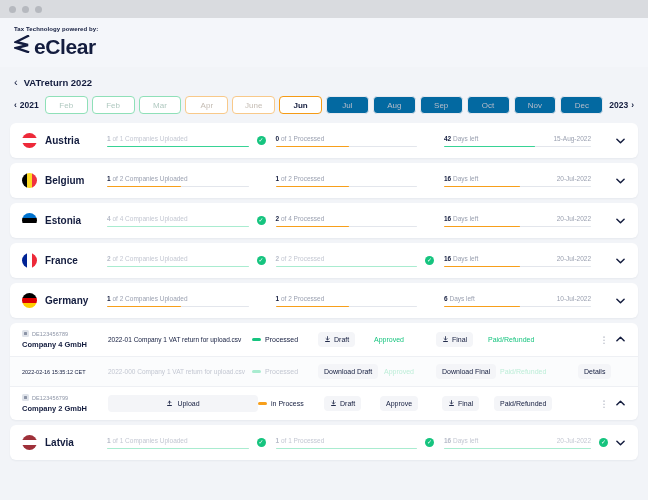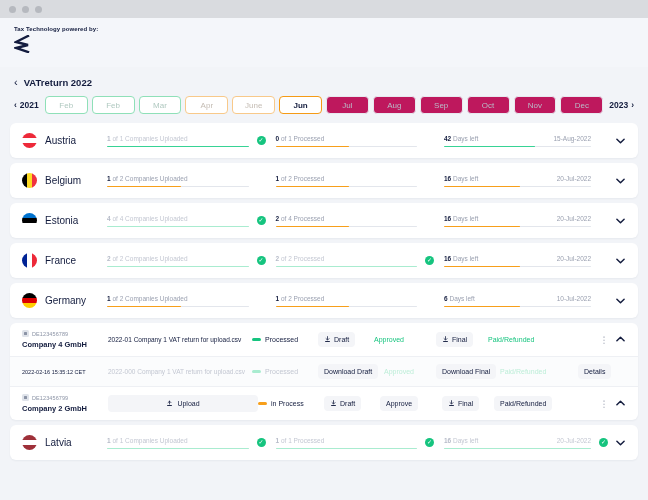--- a/index.html
+++ b/index.html
@@ -74,21 +74,21 @@
     font-size: 8.5px; font-weight: bold; color: #131c3e;
     background: transparent; border: none;
     padding: 4px 2px;
     white-space: nowrap;
     cursor: pointer;
   }
   .monthbtn {
     flex: 1 1 0;
     height: 18px;
     border-radius: 4px;
-    background: #be185d;
+    background: #0369a1;
     border: 1px solid #e7e9ef;
     font-size: 8px;
     color: #b9bdc9;
     display: flex; align-items: center; justify-content: center;
     cursor: pointer;
     font-family: "Liberation Sans", sans-serif;
   }
   .monthbtn.done   { border-color: #8fe0b8; color: #b0c9c0; background: #ffffff; }
   .monthbtn.warn   { border-color: #f8c98a; color: #c4bcb3; background: #ffffff; }
   .monthbtn.active { border: 1.5px solid #f59b16; color: #131c3e; font-weight: bold; background: #ffffff; }
@@ -104,21 +104,21 @@
     display: flex; align-items: center;
     height: 35px;
     padding: 0 10px 0 12px;
   }
   .flag { width: 15px; height: 15px; border-radius: 50%; overflow: hidden; flex: 0 0 auto; position: relative; }
   .flag i { display: block; width: 100%; }
   .flag.h3 i { height: 33.34%; }
   .flag.v3 { display: flex; }
   .flag.v3 i { height: 100%; width: 33.34%; }
   .country-name {
-    font-size: 10px; font-weight: normal; color: #131c3e;
+    font-size: 10px; font-weight: bold; color: #131c3e;
     margin-left: 8px; width: 62px; flex: 0 0 auto;
   }
 
   .metric { flex: 1 1 0; padding-right: 14px; position: relative; }
   .metric.days { flex: 0 0 168px; padding-right: 8px; }
   .metric-top {
     display: flex; align-items: center; justify-content: space-between;
     margin-bottom: 3px; height: 9px;
   }
   .metric-label { font-size: 6.5px; color: #9aa0b0; white-space: nowrap; }
@@ -226,20 +226,21 @@
   </div>
 
   <div class="brandbar">
     <div class="brand-kicker">Tax Technology powered by:</div>
     <div class="brand-logo">
       <span class="brand-mark">
         <svg width="16" height="18" viewBox="0 0 16 18">
           <path d="M14 1 L2 7 L14 10 L2 13 L14 17" fill="none" stroke="#131c3e" stroke-width="2.4" stroke-linecap="square"></path>
         </svg>
       </span>
+      <span class="brand-word">eClear</span>
     </div>
   </div>
 
   <div class="body">
 
     <div class="crumb">
       <span class="crumb-chevron">‹</span>
       <span class="crumb-title">VATreturn 2022</span>
     </div>
 

